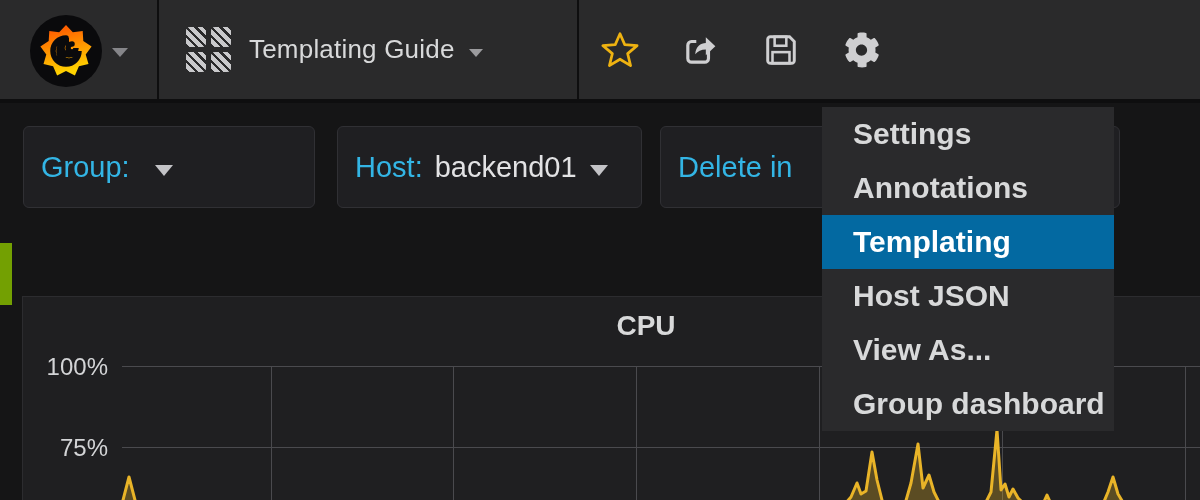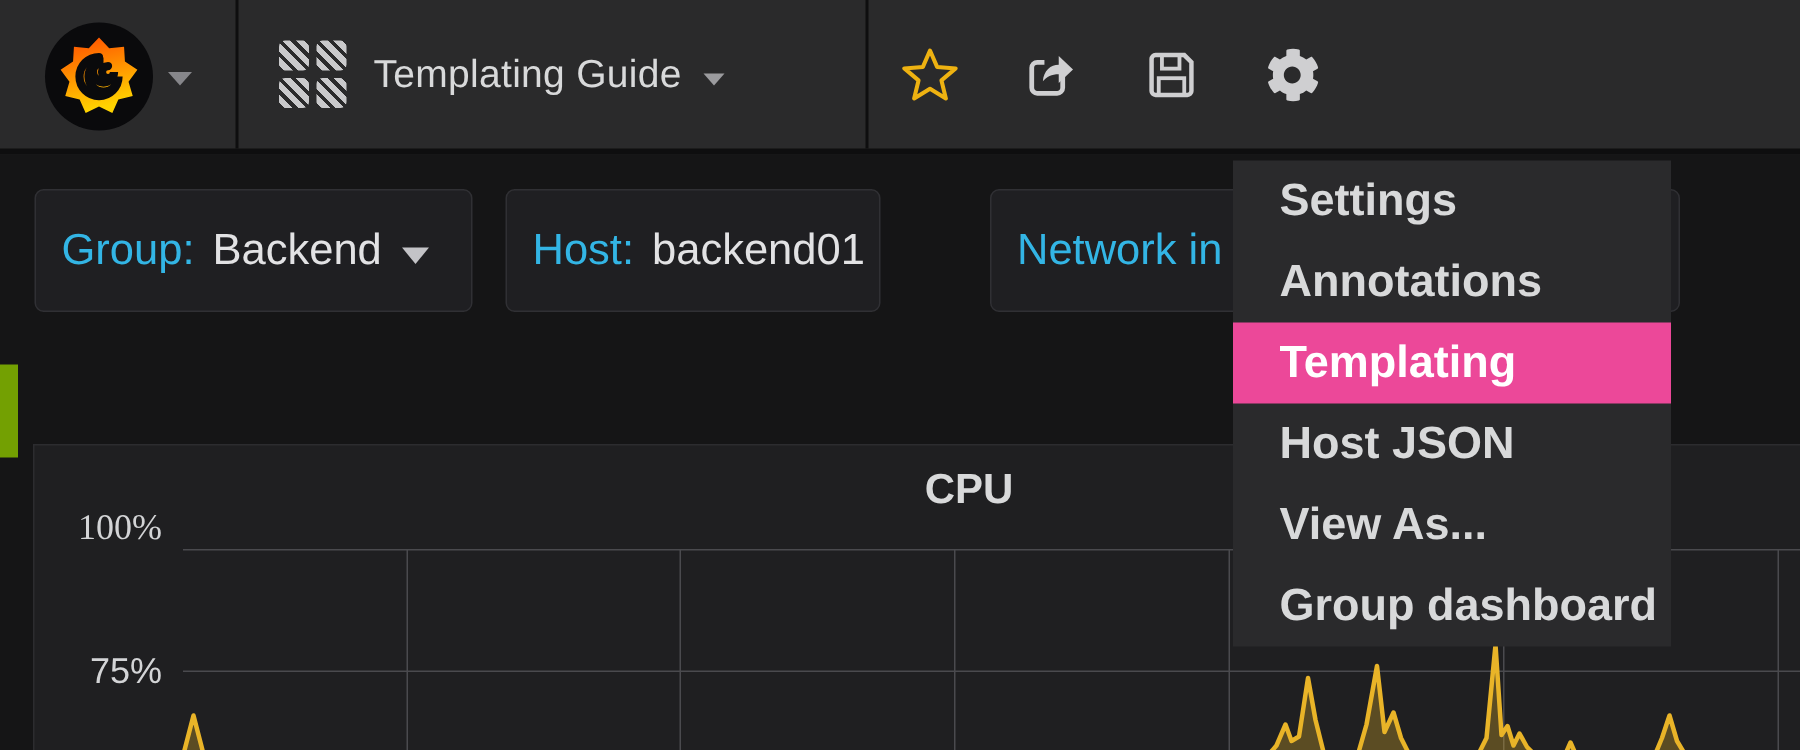--- a/index.html
+++ b/index.html
@@ -47,52 +47,52 @@
     font-size:29px;white-space:nowrap;overflow:hidden;
   }
   .var-label{color:#33b5e5;margin-right:12px;}
   .var-value{color:#e2e2e4;}
   .var-caret{
     width:0;height:0;margin-left:13px;margin-top:6px;
     border-left:9px solid transparent;border-right:9px solid transparent;
     border-top:11px solid #c3c3c7;flex:0 0 auto;
   }
   .vb1{left:23px;width:292px;}
-  .vb2{left:337px;width:250px;}
+  .vb2{left:337px;width:305px;}
   .vb3{left:660px;width:460px;}
   
   .row-handle{position:absolute;left:0;top:243px;width:12px;height:62px;background:#73a002;z-index:8;cursor:pointer;}
   
   .panel{
     position:absolute;left:22px;top:296px;width:1248px;height:210px;
     background:#1f1f21;border:1px solid #2c2c2f;box-sizing:border-box;z-index:5;
   }
   .panel-title{
     margin-top:13px;text-align:center;font-size:28px;font-weight:bold;
     color:#d8d9da;cursor:pointer;
   }
   .ytick{
     position:absolute;left:36px;width:72px;text-align:right;
     font-size:24px;color:#d3d4d6;z-index:7;
   }
-  .yt100{top:339px;font-family:Liberation Serif, serif;}
+  .yt100{top:353px;}
   .yt75{top:434px;}
   #plot{position:absolute;left:0;top:0;width:1200px;height:500px;z-index:6;}
   .gridline{position:absolute;background:#4a4a4e;}
   #spike-svg{position:absolute;left:0;top:420px;z-index:6;}
   
   .menu{
     position:absolute;left:822px;top:107px;width:292px;z-index:40;
     background:#2a2a2c;padding:0;
   }
   .menu-item{
     height:54px;line-height:54px;padding-left:31px;
     font-size:30px;color:#d8d9da;cursor:pointer;white-space:nowrap;font-weight:bold;
   }
-  .menu-item.highlight{background:#ec4899;color:#ffffff;}
+  .menu-item.highlight{background:#0369a1;color:#ffffff;}
 </style>
 </head>
 <body>
 
 <div id="plot">
   <svg id="spike-svg" width="1200" height="80" viewBox="0 420 1200 80">
     <path id="spike-path" d="M96 504 L122 504 L129 477 L136 504 L845 504 L851 497 L857 483 L861 494 L866 491 L872 452 L877 480 L883 504 L905 504 L911 483 L918 444 L923 488 L929 475 L934 492 L940 504 L985 504 L991 492 L997 430 L1001 490 L1005 484 L1009 497 L1013 489 L1018 498 L1024 504 L1043 504 L1047 495 L1051 504 L1103 504 L1108 492 L1113 477 L1118 494 L1124 504 L1205 504 Z" fill="rgba(233,182,40,0.30)" stroke="#e9b428" stroke-width="3" stroke-linejoin="round"></path>
   </svg>
 <div class="gridline" style="left: 122px; top: 366px; width: 1078px; height: 1px; background: rgb(74, 74, 78);"></div>
     <div class="gridline" style="left: 122px; top: 447px; width: 1078px; height: 1px; background: rgb(74, 74, 78);"></div>
@@ -108,30 +108,29 @@
   <div class="panel-title">CPU</div>
 </div>
 <div class="ytick yt100">100%</div>
 <div class="ytick yt75">75%</div>
 
 <div class="row-handle"></div>
 
 <div class="var-row">
   <div class="var-btn vb1">
     <span class="var-label">Group:</span>
-    <span class="var-value">Backend</span>
     <span class="var-caret"></span>
   </div>
   <div class="var-btn vb2">
     <span class="var-label">Host:</span>
     <span class="var-value">backend01</span>
     <span class="var-caret"></span>
   </div>
   <div class="var-btn vb3">
-    <span class="var-label">Network in</span>
+    <span class="var-label">Delete in</span>
   </div>
 </div>
 
 <div class="navbar">
   <div class="logo-btn">
     <svg width="74" height="74" viewBox="0 0 74 74">
       <defs>
         <linearGradient id="flameGrad" x1="0" y1="0" x2="0.25" y2="1">
           <stop offset="0" stop-color="#ff4a00"></stop>
             <stop offset="1" stop-color="#ffd300"></stop>

